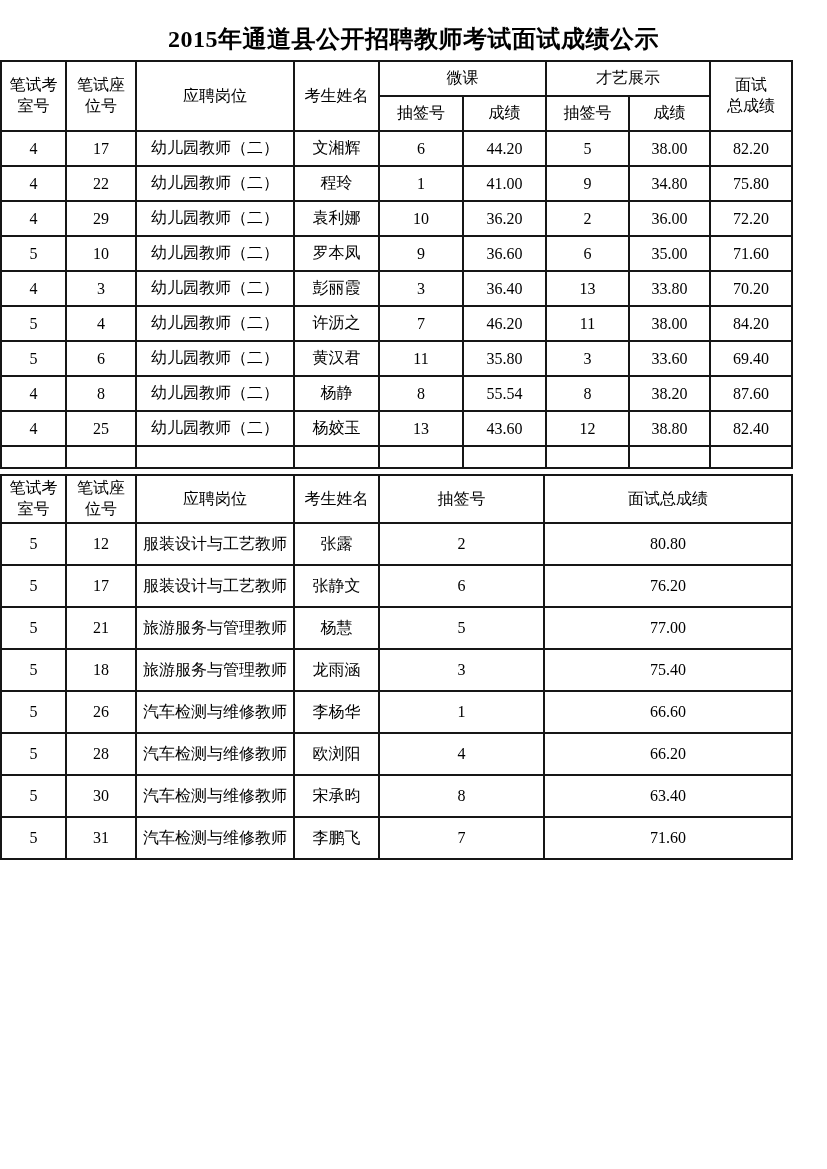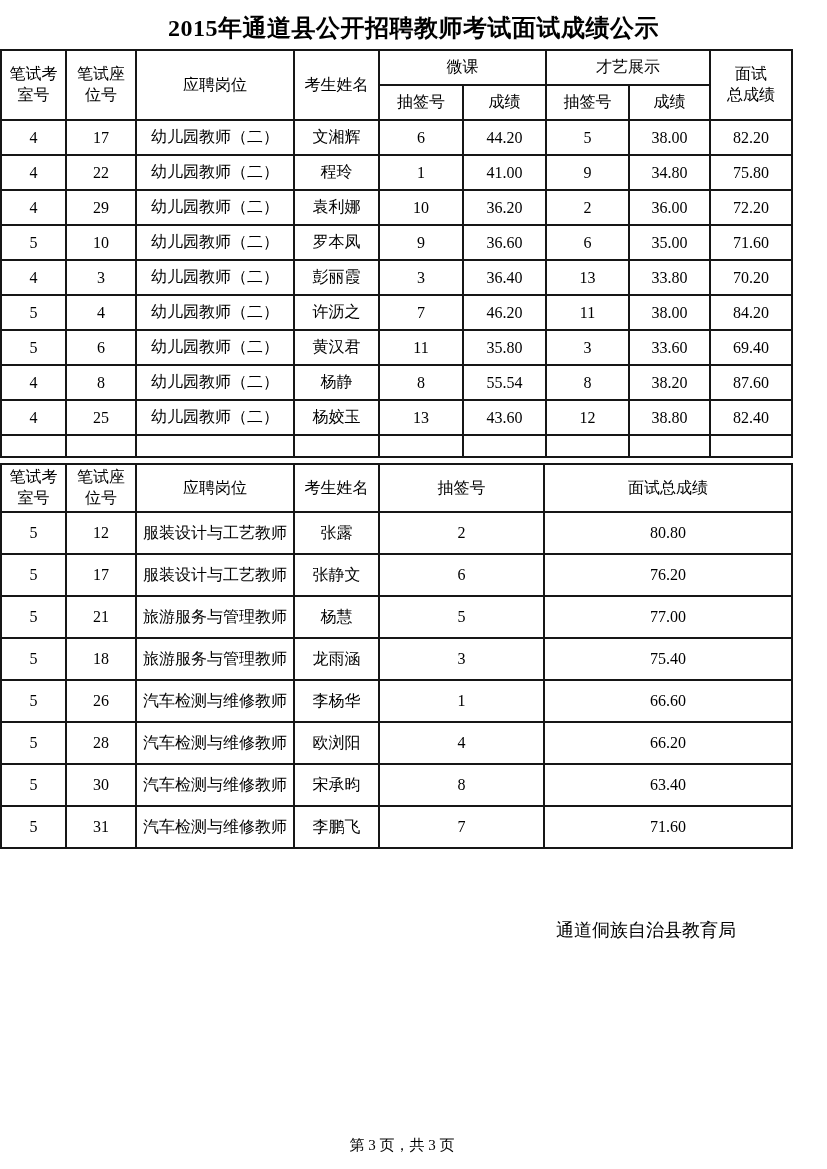--- a/index.html
+++ b/index.html
@@ -8,21 +8,21 @@
     position: relative;
     width: 827px;
     height: 1169px;
     margin: 0 auto;
     background: #ffffff;
     color: #000000;
     font-family: "Liberation Serif", "DejaVu Serif", serif;
     overflow: hidden;
   }
   .title {
-    padding-top: 11px;
+    padding-top: 22px;
     text-align: center;
     font-size: 24px;
     font-weight: bold;
     line-height: 34px;
     letter-spacing: 0.5px;
   }
   table {
     table-layout: fixed;
     border-collapse: collapse;
     width: 791px;
@@ -296,18 +296,16 @@
           <td>31</td>
           <td>汽车检测与维修教师</td>
           <td>李鹏飞</td>
           <td>7</td>
           <td>71.60</td>
         </tr>
       </tbody>
   </table>
 
   <div class="signature">
-    <div>通道侗族自治县教育局</div>
   </div>
 
-  <div class="pagination">第 3 页，共 3 页</div>
 
 </div>
 
 </body></html>

